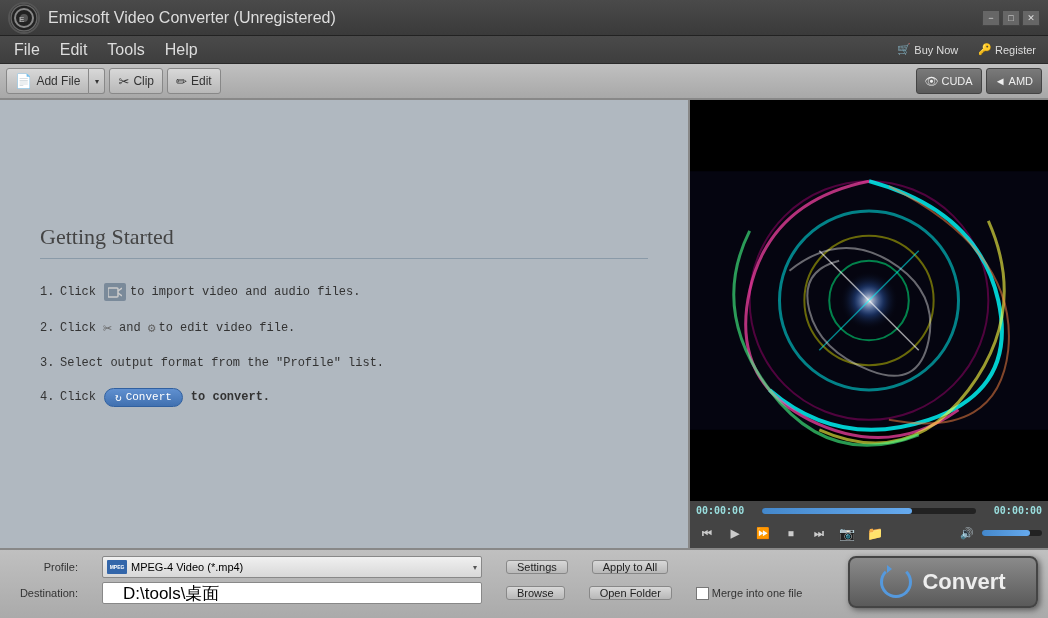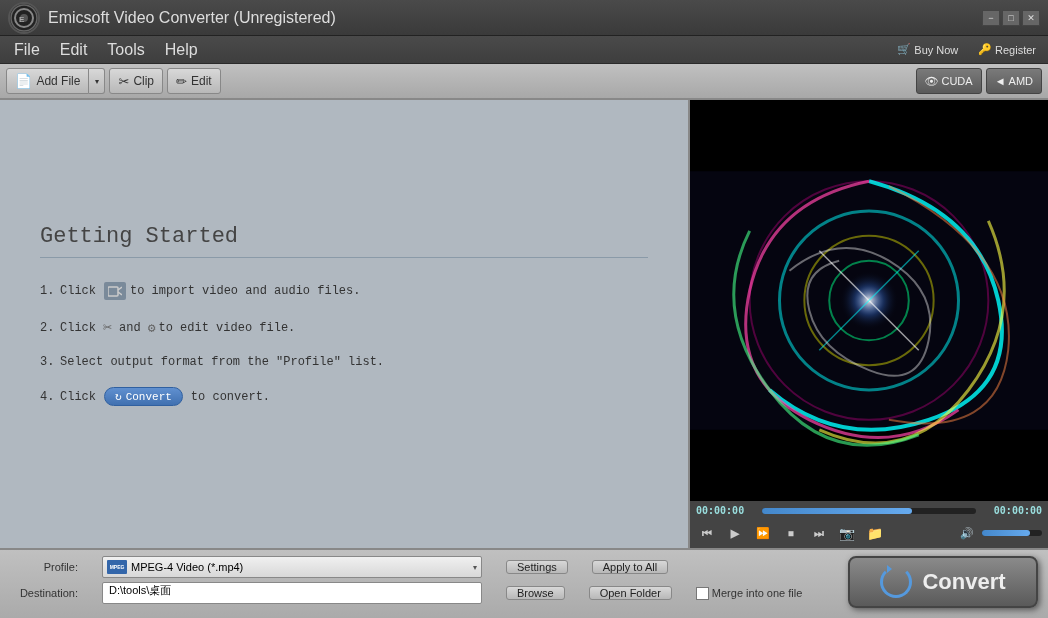--- a/index.html
+++ b/index.html
@@ -156,21 +156,21 @@
 
     
     #left-area {
       flex: 1;
       padding: 20px 40px;
       display: flex;
       flex-direction: column;
       justify-content: center;
     }
     #getting-started-title {
-      font-family: Liberation Mono, monospace;
+      font-family: Liberation Serif, serif;
       font-size: 22px;
       color: #444;
       margin-bottom: 24px;
       border-bottom: 1px solid #8a9aa8;
       padding-bottom: 8px;
     }
     .step {
       display: flex;
       align-items: center;
       margin-bottom: 18px;
@@ -358,23 +358,24 @@
       display: flex;
       align-items: center;
     }
     .dest-input {
       flex: 1;
       max-width: 380px;
       height: 22px;
       background: #fff;
       border: 1px solid #888;
       border-radius: 2px;
-      font-size: 11px;
-      padding: 0 6px;
-      display: flex;
+      font-size: 17px;
+      padding: 0 20px;
+      display: flex;
+      align-items: center;
     }
     .merge-check {
       display: flex;
       align-items: center;
       gap: 3px;
       font-size: 11px;
       color: #333;
     }
     .checkbox {
       width: 13px;
@@ -533,21 +534,21 @@
         <span>Select output format from the "Profile" list.</span>
       </div>
 
       <div class="step">
         <span class="step-num">4.</span>
         <span style="margin-right:4px;">Click</span>
         <div class="convert-mini-btn">
           <span>↻</span>
           <span>Convert</span>
         </div>
-        <span style="margin-left:4px;">to convert.</span>
+        <span style="margin-left:4px;font-weight:bold;">to convert.</span>
       </div>
     </div>
 
     <div id="right-area">
       <div id="preview-video">
         
         <svg id="preview-svg" viewBox="0 0 360 260" xmlns="http://www.w3.org/2000/svg">
           <rect width="360" height="260" fill="#050510"></rect>
 
           <ellipse cx="180" cy="130" rx="120" ry="120" fill="none" stroke="#ff00aa" stroke-width="2" opacity="0.3"></ellipse>

